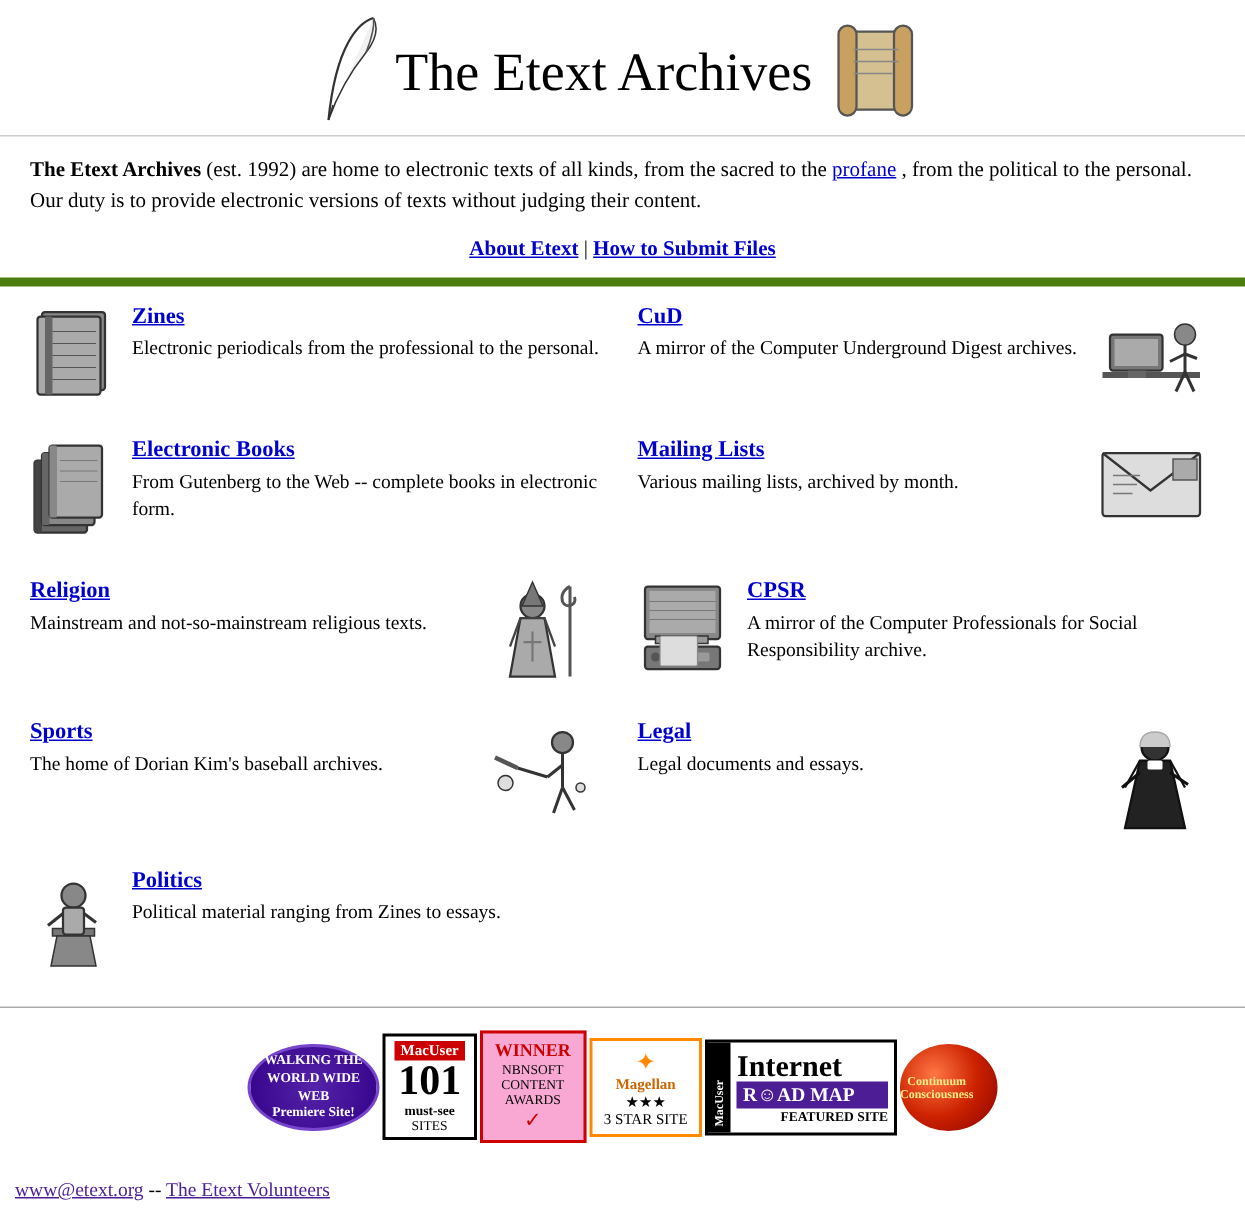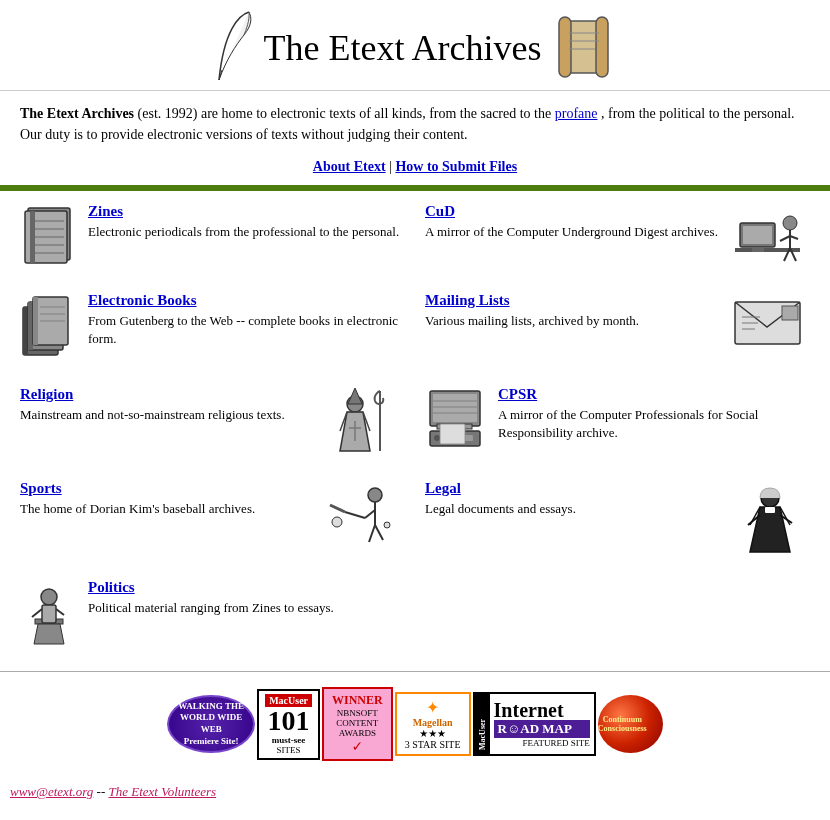--- a/index.html
+++ b/index.html
@@ -90,23 +90,22 @@
       font-size: 9px;
       text-align: center;
       line-height: 1.3;
       padding: 6px;
     }
     .bottom-links {
       padding: 8px 10px;
       font-size: 13px;
     }
     .bottom-links a {
-      color: #be185d;
+      color: #4c1d95;
       text-decoration: underline;
-      font-style: italic;
     }
   </style>
 </head>
 <body>
 
 <div class="header">
 
   <svg width="40" height="75" viewBox="0 0 40 75">
     <path d="M35,2 C25,5 10,20 5,70" stroke="#333" stroke-width="1.5" fill="none"></path>
     <path d="M35,2 C38,8 38,15 30,25 C22,35 12,50 5,70" stroke="#333" stroke-width="1" fill="#ddd" fill-opacity="0.4"></path>
@@ -368,21 +367,21 @@
     <div style="font-weight:bold; color:#cc6600;">Magellan</div>
     <div>★★★</div>
     <div>3 STAR SITE</div>
   </div>
 
   <div style="display:flex; align-items:center; border:2px solid #000; background:#fff;">
     <div style="background:#000; color:#fff; font-size:8px; font-weight:bold; padding:4px 3px; writing-mode:vertical-rl; transform:rotate(180deg); height:60px; display:flex; align-items:center;">MacUser</div>
     <div style="padding:4px;">
       <div style="font-size:20px; font-weight:bold; line-height:1; color:#000;">Internet</div>
       <div style="font-size:13px; font-weight:bold; background:#4c1d95; color:#fff; padding:1px 4px;">R☺AD MAP</div>
-      <div style="font-size:9px; font-weight:normal;padding-left:29px;">FEATURED SITE</div>
+      <div style="font-size:9px; font-weight:bold;padding-left:29px;">FEATURED SITE</div>
     </div>
   </div>
 
   <div style="width:65px; height:58px; border-radius:50%; background:radial-gradient(circle at 35% 35%, #ff7744, #cc2200, #880000); display:flex; align-items:center; justify-content:flex-start; position:relative; overflow:hidden;">
     <div style="color:#ffee88; font-size:8px; font-weight:bold; text-align:center; z-index:1;">Continuum<br>Consciousness</div>
   </div>
 
 </div>
 
 <div class="bottom-links">

